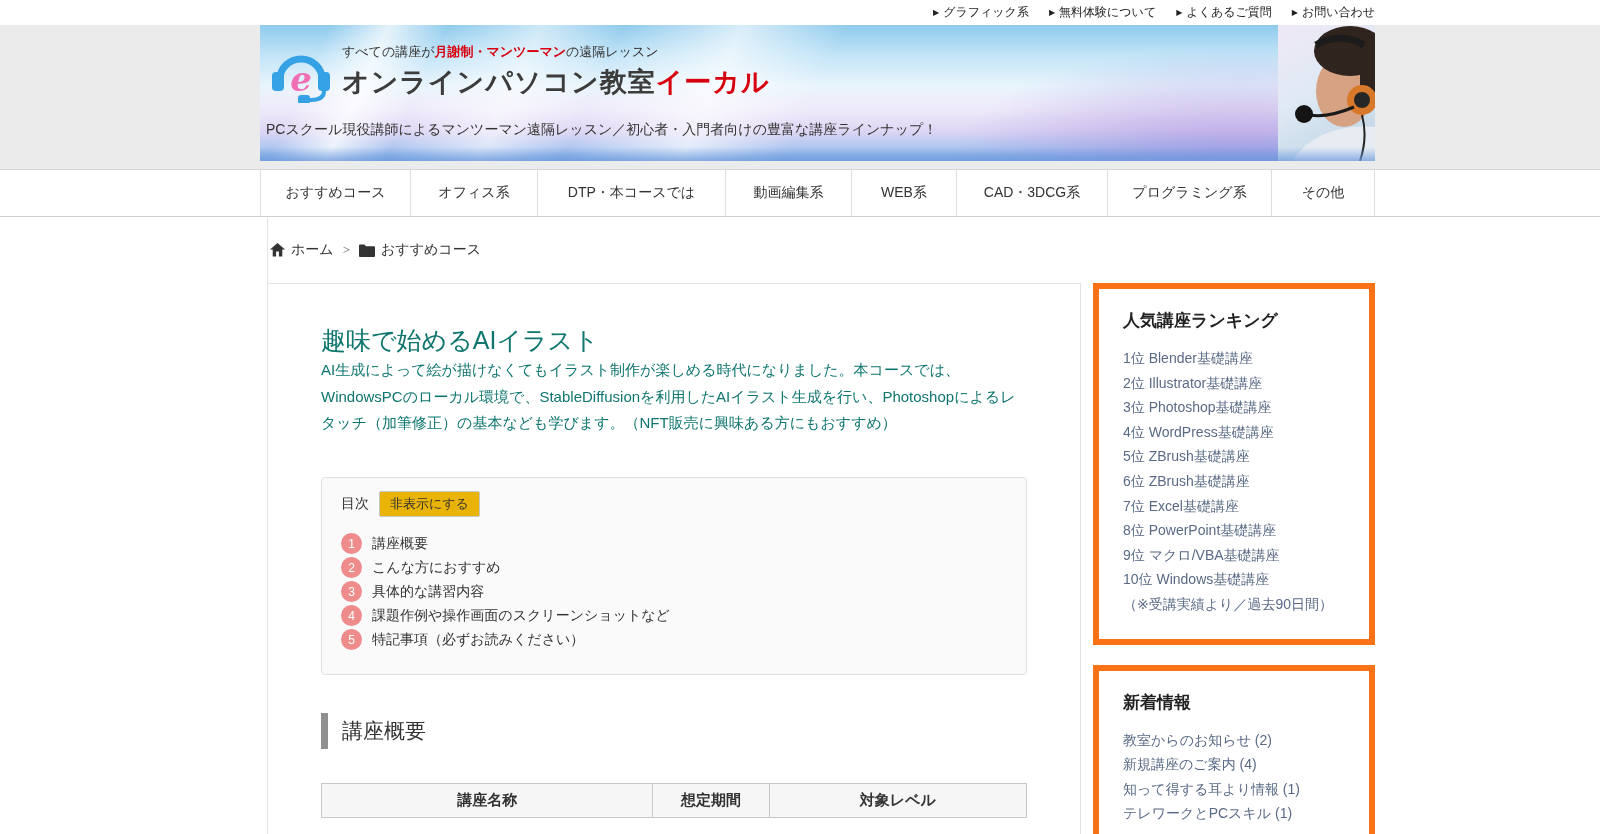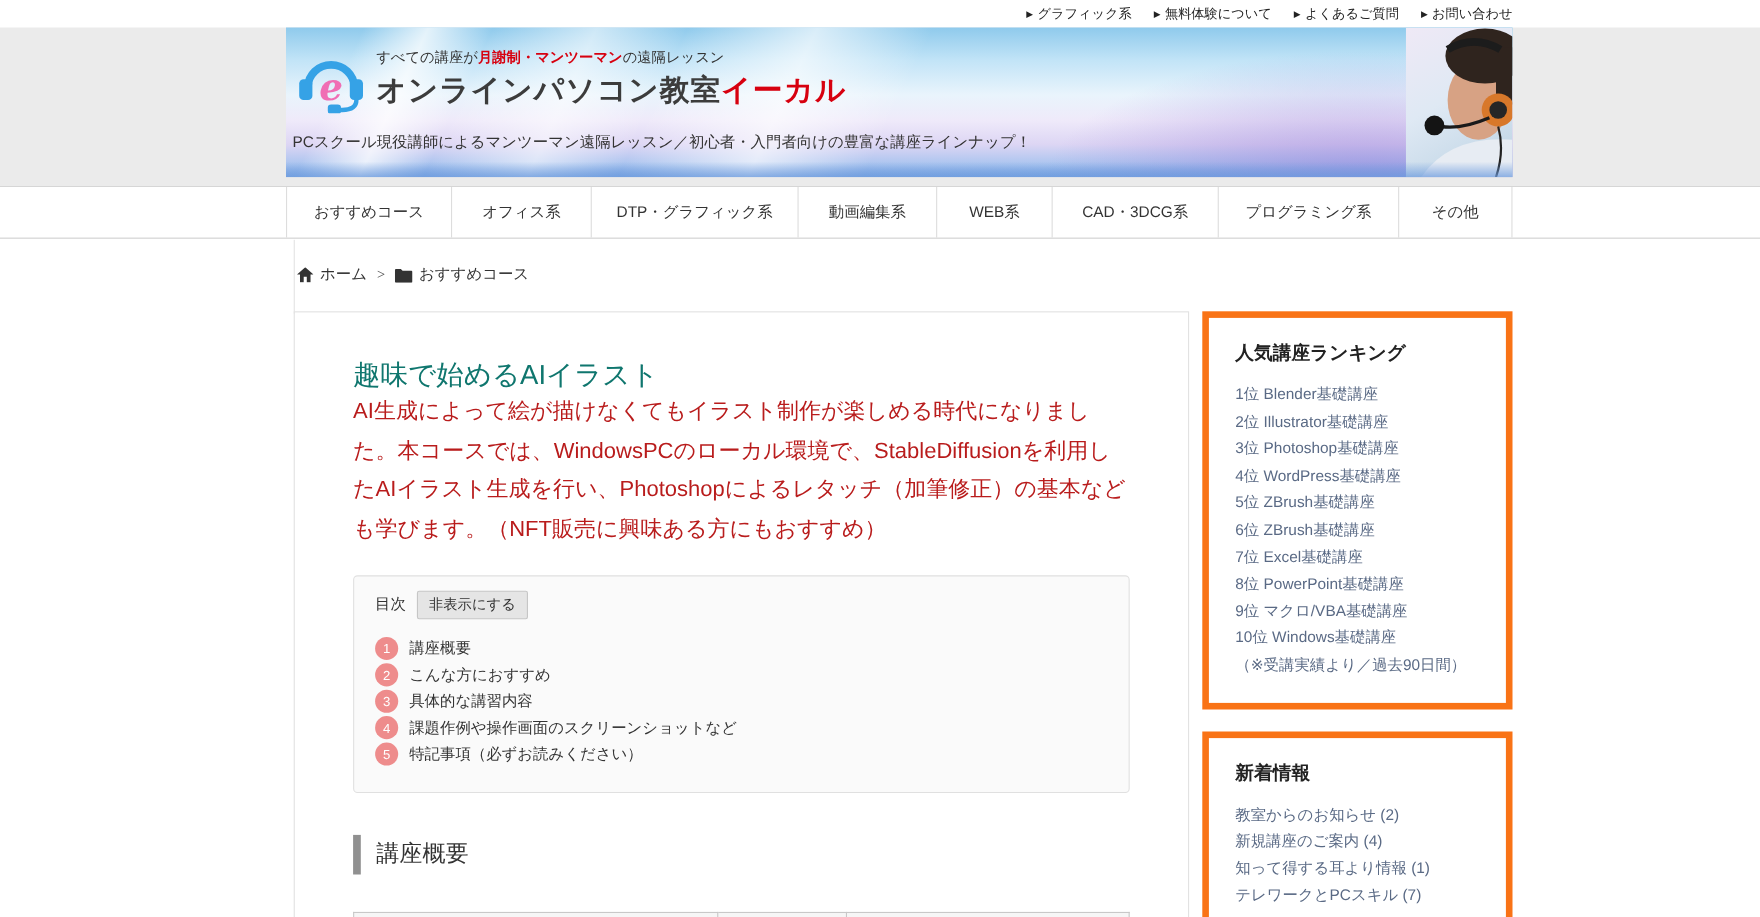--- a/index.html
+++ b/index.html
@@ -45,25 +45,25 @@
   .breadcrumb { margin:24px 0 0 270px; display:flex; align-items:center; gap:9px; font-size:14px;font-family:Liberation Serif, serif; }
   .breadcrumb a { color:#333; text-decoration:none; display:flex; align-items:center; gap:6px; }
   .crumb-sep { color:#555; font-size:13px; }
   .crumb-current { display:flex; align-items:center; gap:6px; color:#333; }
 
   
   .main { display:flex; align-items:flex-start; gap:12px; margin:24px 0 0 267px; }
   .article-card { width:814px; min-height:660px; background:#fff; border:1px solid #e2e2e2;
     padding:40px 53px 40px; }
   .article-title { font-size:25px; font-weight:500; color:#0f766e; }
-  .article-intro { font-size:20px; line-height:1.78; color:#b91c1c; margin-bottom:24px; }
+  .article-intro { font-size:15px; line-height:1.78; color:#0f766e; margin-bottom:40px; }
 
   .toc-box { background:#fafafa; border:1px solid #e0e0e0; border-radius:4px; padding:13px 19px 21px; }
   .toc-head { display:flex; align-items:center; gap:10px; font-size:14px; color:#333; }
-  .toc-toggle { font-size:13px; color:#333; background:#e5e5e5; border:1px solid #c6c6c6; border-radius:2px;
+  .toc-toggle { font-size:13px; color:#333; background:#eab308; border:1px solid #c6c6c6; border-radius:2px;
     padding:3px 10px; cursor:pointer; font-family:Liberation Serif, serif; }
   .toc-list { list-style:none; margin-top:16px; }
   .toc-item { display:flex; align-items:center; gap:10px; margin-bottom:3px; cursor:pointer; }
   .toc-num { width:21px; height:21px; border-radius:50%; background:#ee8c8c; color:#fff;
     font-size:12px; display:flex; align-items:center; justify-content:center; flex:0 0 21px; }
   .toc-label { font-size:14px; color:#333; }
 
   .section-heading { margin-top:38px; border-left:7px solid #909090; padding-left:14px;
     font-size:21px; font-weight:500; color:#333; line-height:36px; height:36px; }
 
@@ -140,21 +140,21 @@
       <circle cx="26" cy="89" r="9" fill="#141414"></circle>
       <path d="M 84 90 Q 90 112 82 136" stroke="#222" stroke-width="2" fill="none"></path>
     </svg>
   </div>
 </div>
 
 <div class="nav">
   <div class="nav-inner">
     <a class="nav-item" style="width:151px">おすすめコース</a>
     <a class="nav-item" style="width:127px">オフィス系</a>
-    <a class="nav-item" style="width:188px">DTP・グラフィック系</a>
+    <a class="nav-item" style="width:188px">DTP・本コースでは</a>
     <a class="nav-item" style="width:126px">動画編集系</a>
     <a class="nav-item" style="width:105px">WEB系</a>
     <a class="nav-item" style="width:151px">CAD・3DCG系</a>
     <a class="nav-item" style="width:164px">プログラミング系</a>
     <a class="nav-item" style="width:103px">その他</a>
   </div>
 </div>
 
 <div class="edge-line"></div>
 
@@ -245,18 +245,18 @@
       </ul>
       <div class="side-note">（※受講実績より／過去90日間）</div>
     </div>
 
     <div class="side-card news">
       <div class="side-title">新着情報</div>
       <ul class="side-list">
         <li><a href="#">教室からのお知らせ (2)</a></li>
         <li><a href="#">新規講座のご案内 (4)</a></li>
         <li><a href="#">知って得する耳より情報 (1)</a></li>
-        <li><a href="#">テレワークとPCスキル (7)</a></li>
+        <li><a href="#">テレワークとPCスキル (1)</a></li>
       </ul>
     </div>
   </div>
 
 </div>
 
 </body></html>

